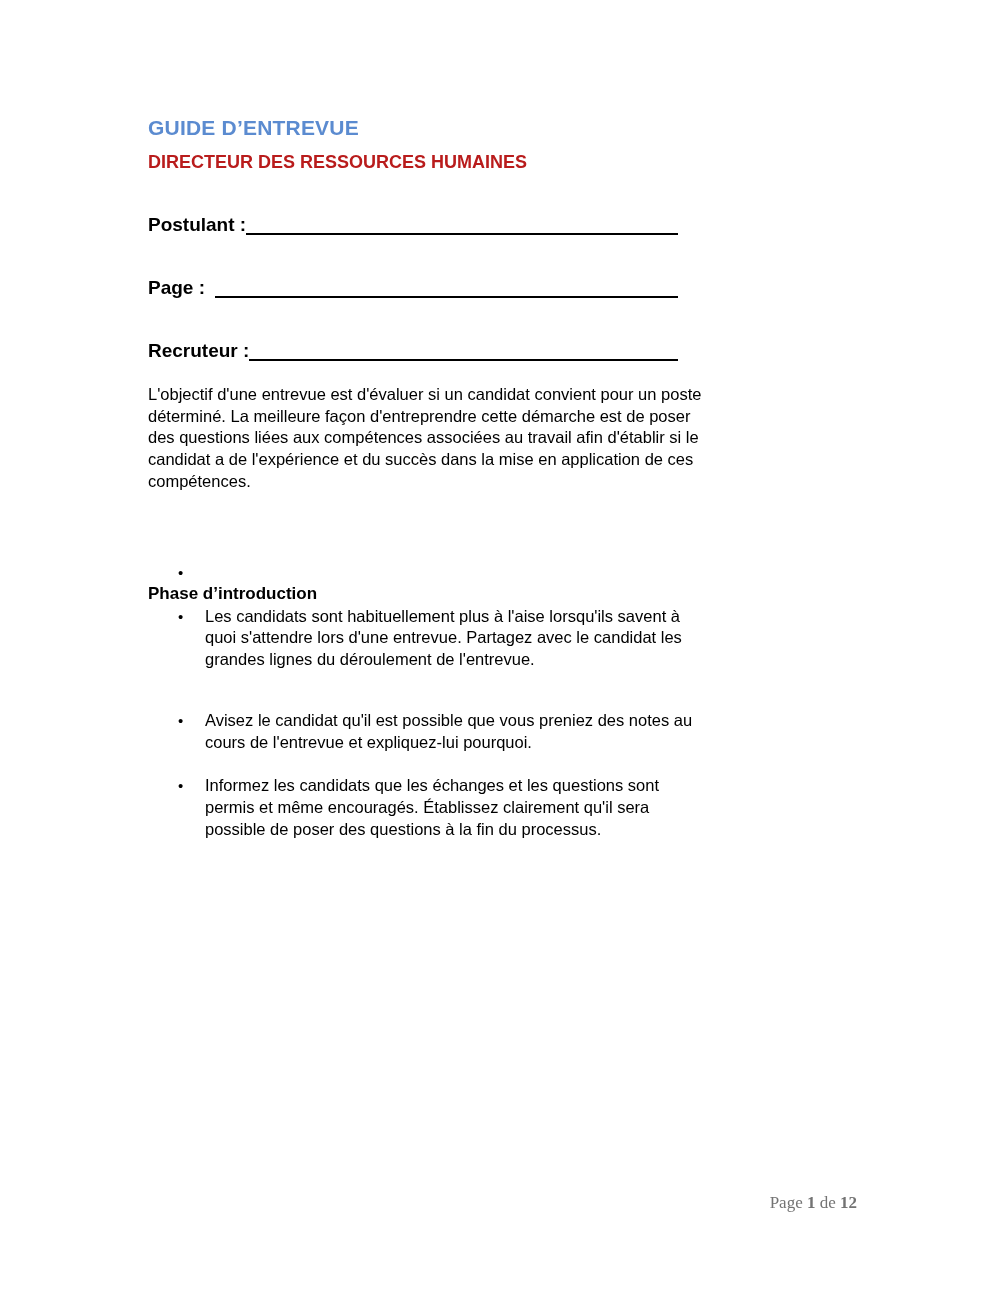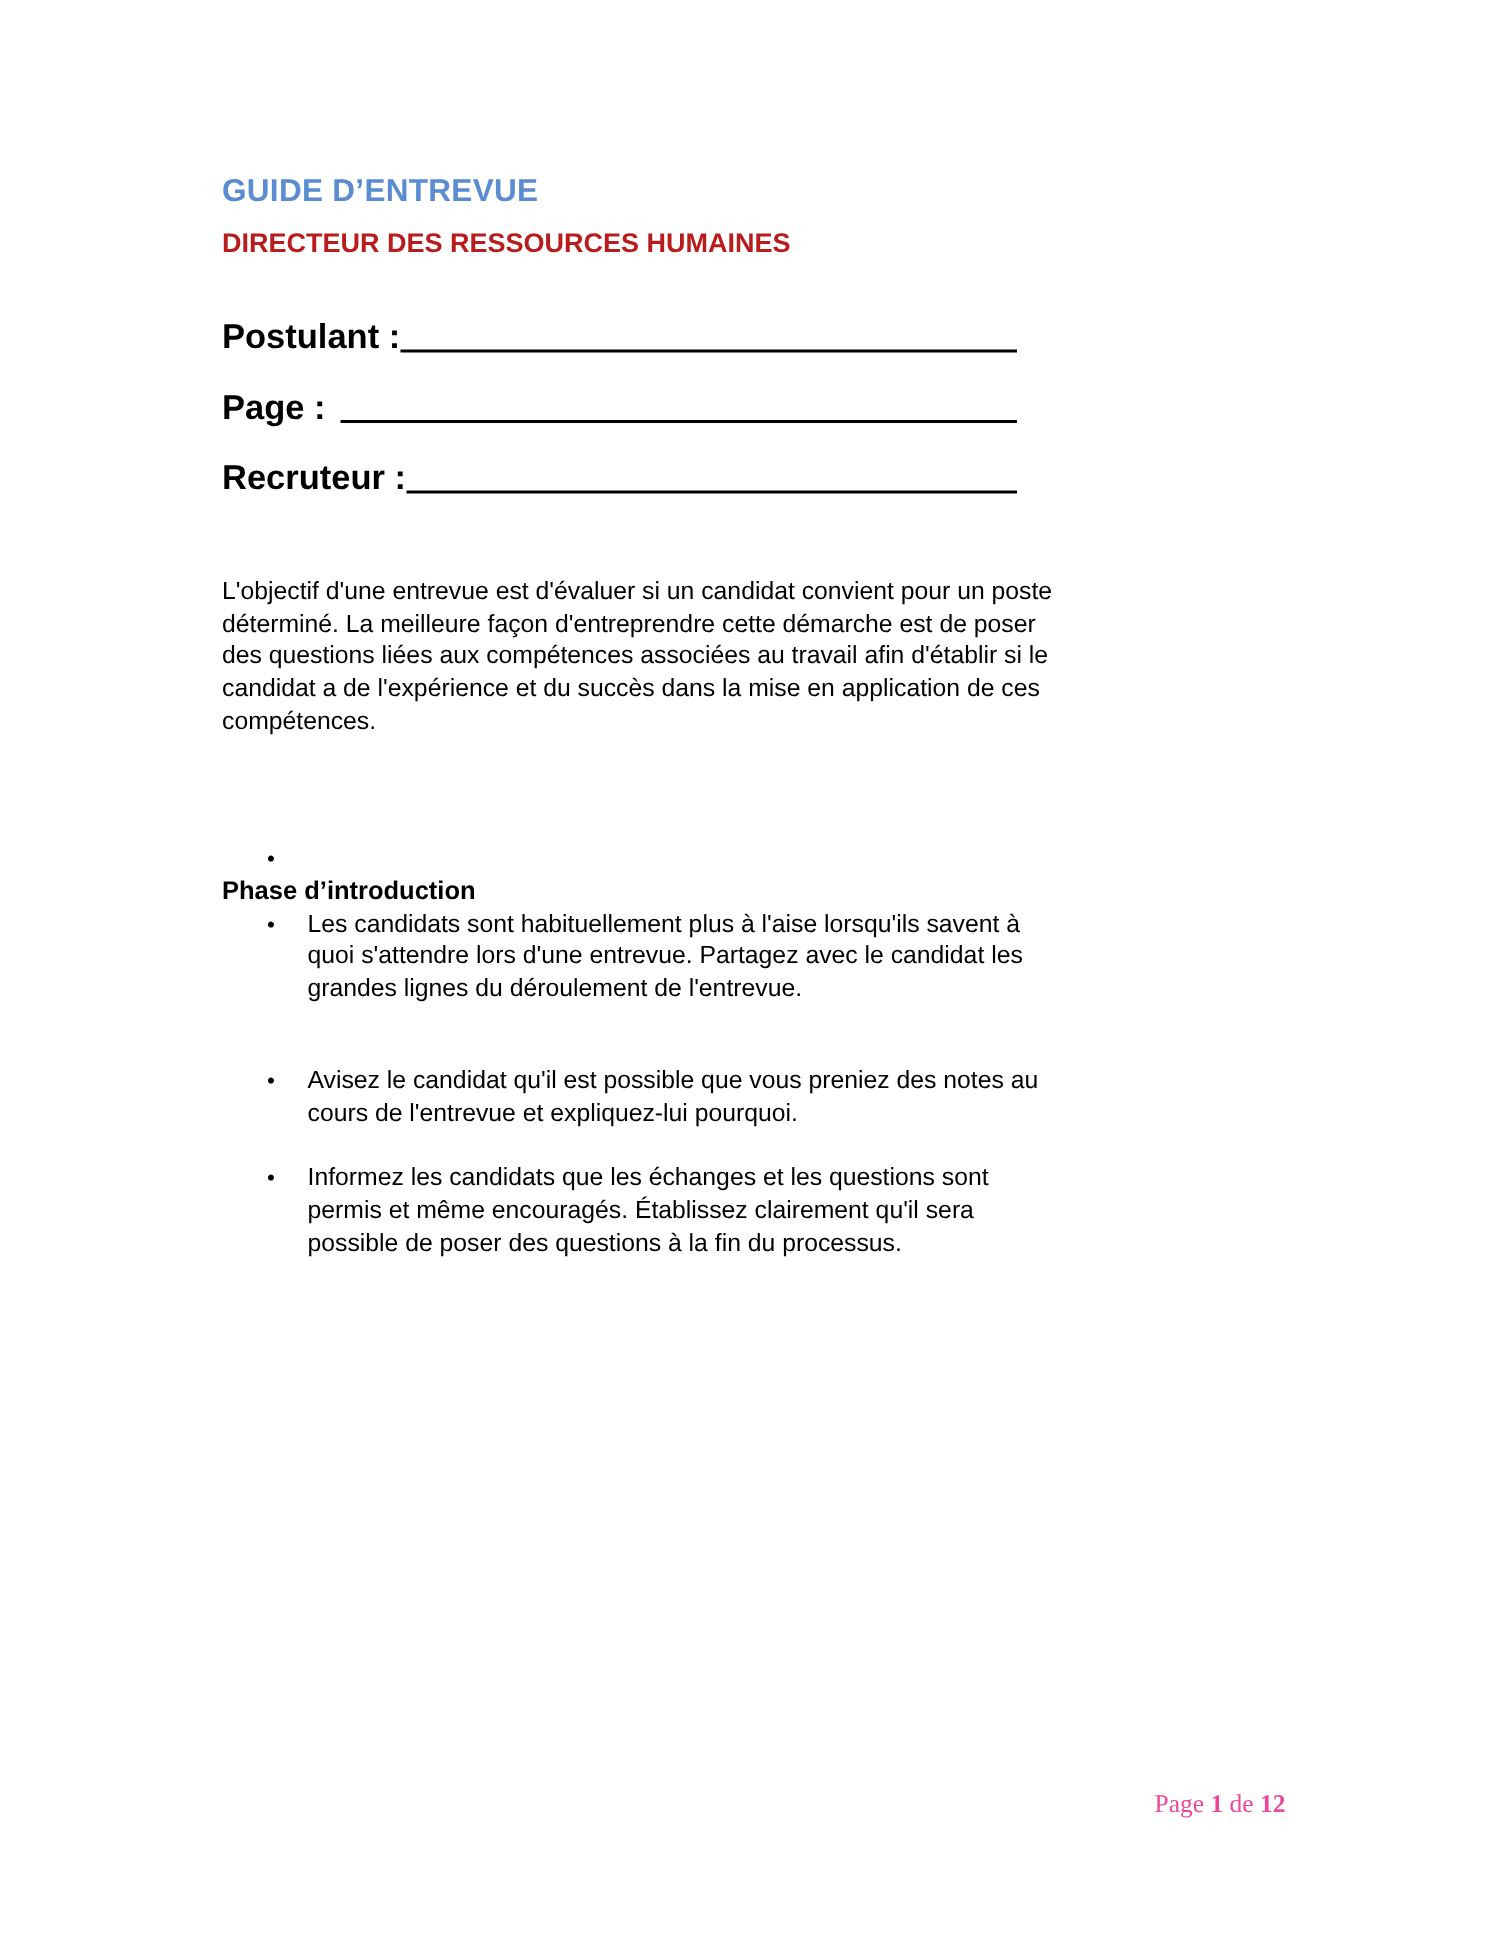--- a/index.html
+++ b/index.html
@@ -40,22 +40,22 @@
   .fields {
     position: absolute;
     left: 148px;
     top: 214px;
     width: 530px;
   }
   .field-row {
     display: flex;
     align-items: flex-end;
     height: 21px;
-    margin-bottom: 26px;
-    font-size: 23px;
+    margin-bottom: 42px;
+    font-size: 19px;
     font-weight: bold;
   }
   .field-label {
     white-space: nowrap;
     line-height: 21px;
   }
   .field-line {
     flex: 1;
     border-bottom: 2px solid #000000;
     height: 19px;
@@ -107,21 +107,21 @@
   }
   .bullet-text {
     width: 490px;
   }
   .footer {
     position: absolute;
     top: 1193px;
     right: 143px;
     font-family: "Liberation Serif", "DejaVu Serif", serif;
     font-size: 17px;
-    color: #ec4899;
+    color: #737373;
     white-space: nowrap;
   }
   .footer .num {
     font-weight: bold;
   }
 </style>
 </head>
 <body>
 
 <div class="page">

